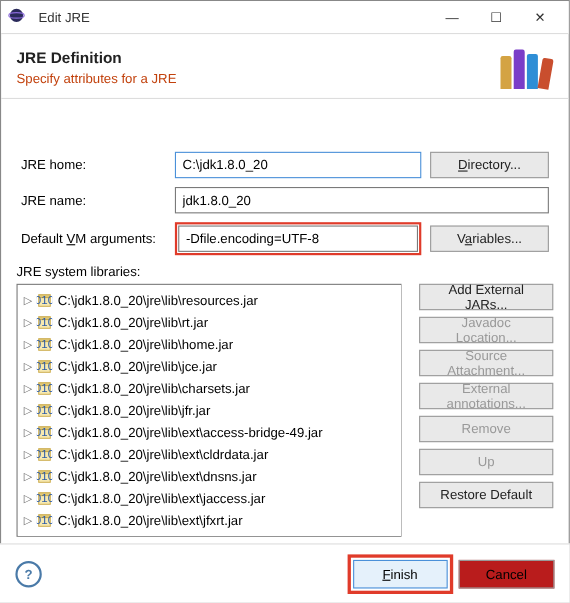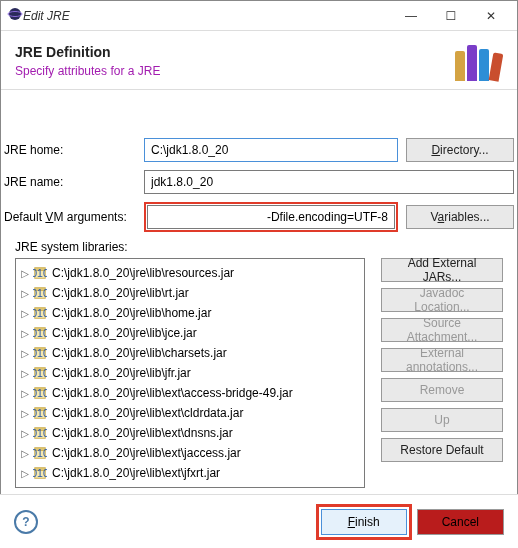--- a/index.html
+++ b/index.html
@@ -1,28 +1,28 @@
 <!DOCTYPE html>
 <html><head>
 <meta charset="utf-8">
 <style>
 * { box-sizing: border-box; margin: 0; padding: 0; font-family: "Segoe UI", Tahoma, sans-serif; font-size: 12px; }
 body { background: #fff; width: 518px; height: 548px; overflow: hidden; border: 1px solid #888; }
 .titlebar { height: 30px; background: #fff; border-bottom: 1px solid #ddd; display: flex; align-items: center; padding: 0 6px; }
-.titlebar .title { flex: 1; margin-left: 0; color: #333; font-style: italic; }
+.titlebar .title { flex: 1; margin-left: 12px; color: #333; }
 .titlebar .ctrls { display: flex; gap: 0; }
 .titlebar .ctrl { width: 40px; height: 28px; display: flex; align-items: center; justify-content: center; color: #333; }
 .header { padding: 10px 14px 8px 14px; display: flex; align-items: center; }
 .header-text { flex: 1; }
 .header h1 { font-size: 14px; font-weight: bold; color: #222; }
-.header p { color: #a21caf; margin-top: 4px; }
+.header p { color: #c2410c; margin-top: 4px; }
 .books { width: 50px; height: 40px; display:flex; align-items:flex-end; justify-content:center; gap:2px; }
 .book { width:10px; border-radius:2px 2px 0 0; }
 .sep { height: 1px; background: #ddd; margin: 0 0 10px 0; }
-.form { padding: 0 3px; margin-top: 48px; }
+.form { padding: 0 18px; margin-top: 48px; }
 .row { display: flex; align-items: center; margin-bottom: 8px; }
 .row label { width: 140px; color: #000; }
 .row .u { text-decoration: underline; }
 .row input[type=text] { flex: 1; height: 24px; border: 1px solid #7a7a7a; padding: 0 6px; background:#fff; }
 .row input.sel { border: 1px solid #4a90d9; }
 .btn { height: 24px; border: 1px solid #999; background: #e9e9e9; padding: 0 10px; margin-left: 8px; color:#222; min-width:108px; text-align:center; display:flex; align-items:center; justify-content:center;}
 .btn.dis { color: #999; }
 .hl { border: 2px solid #e03b2a; padding: 1px; }
 .libs-label { margin: 6px 0 4px 0; padding: 0 14px; }
 .libs-area { display:flex; padding: 0 14px; gap: 8px; }
@@ -81,21 +81,21 @@
     <input type="text" class="sel" value="C:\jdk1.8.0_20" style="">
     <div class="btn"><span style="text-decoration:underline">D</span>irector<span style="text-decoration:none">y...</span></div>
   </div>
   <div class="row">
     <label><span>JRE name:</span></label>
     <input type="text" value="jdk1.8.0_20" style="">
   </div>
   <div class="row">
     <label><span>Default </span><span class="u">V</span><span>M arguments:</span></label>
     <span class="hl" style="flex:1;display:flex;">
-      <input type="text" style="flex: 1 1 0%; text-align: right;" value="-Dfile.encoding=UTF-8">
+      <input type="text" style="flex: 1 1 0%;" value="-Dfile.encoding=UTF-8">
     </span>
     <div class="btn">
         <span>V<span style="text-decoration:underline">a</span>riables...</span>
       </div>
   </div>
 </div>
 
 <div class="libs-label"><span>JRE system libraries:</span></div>
 
 <div class="libs-area">

